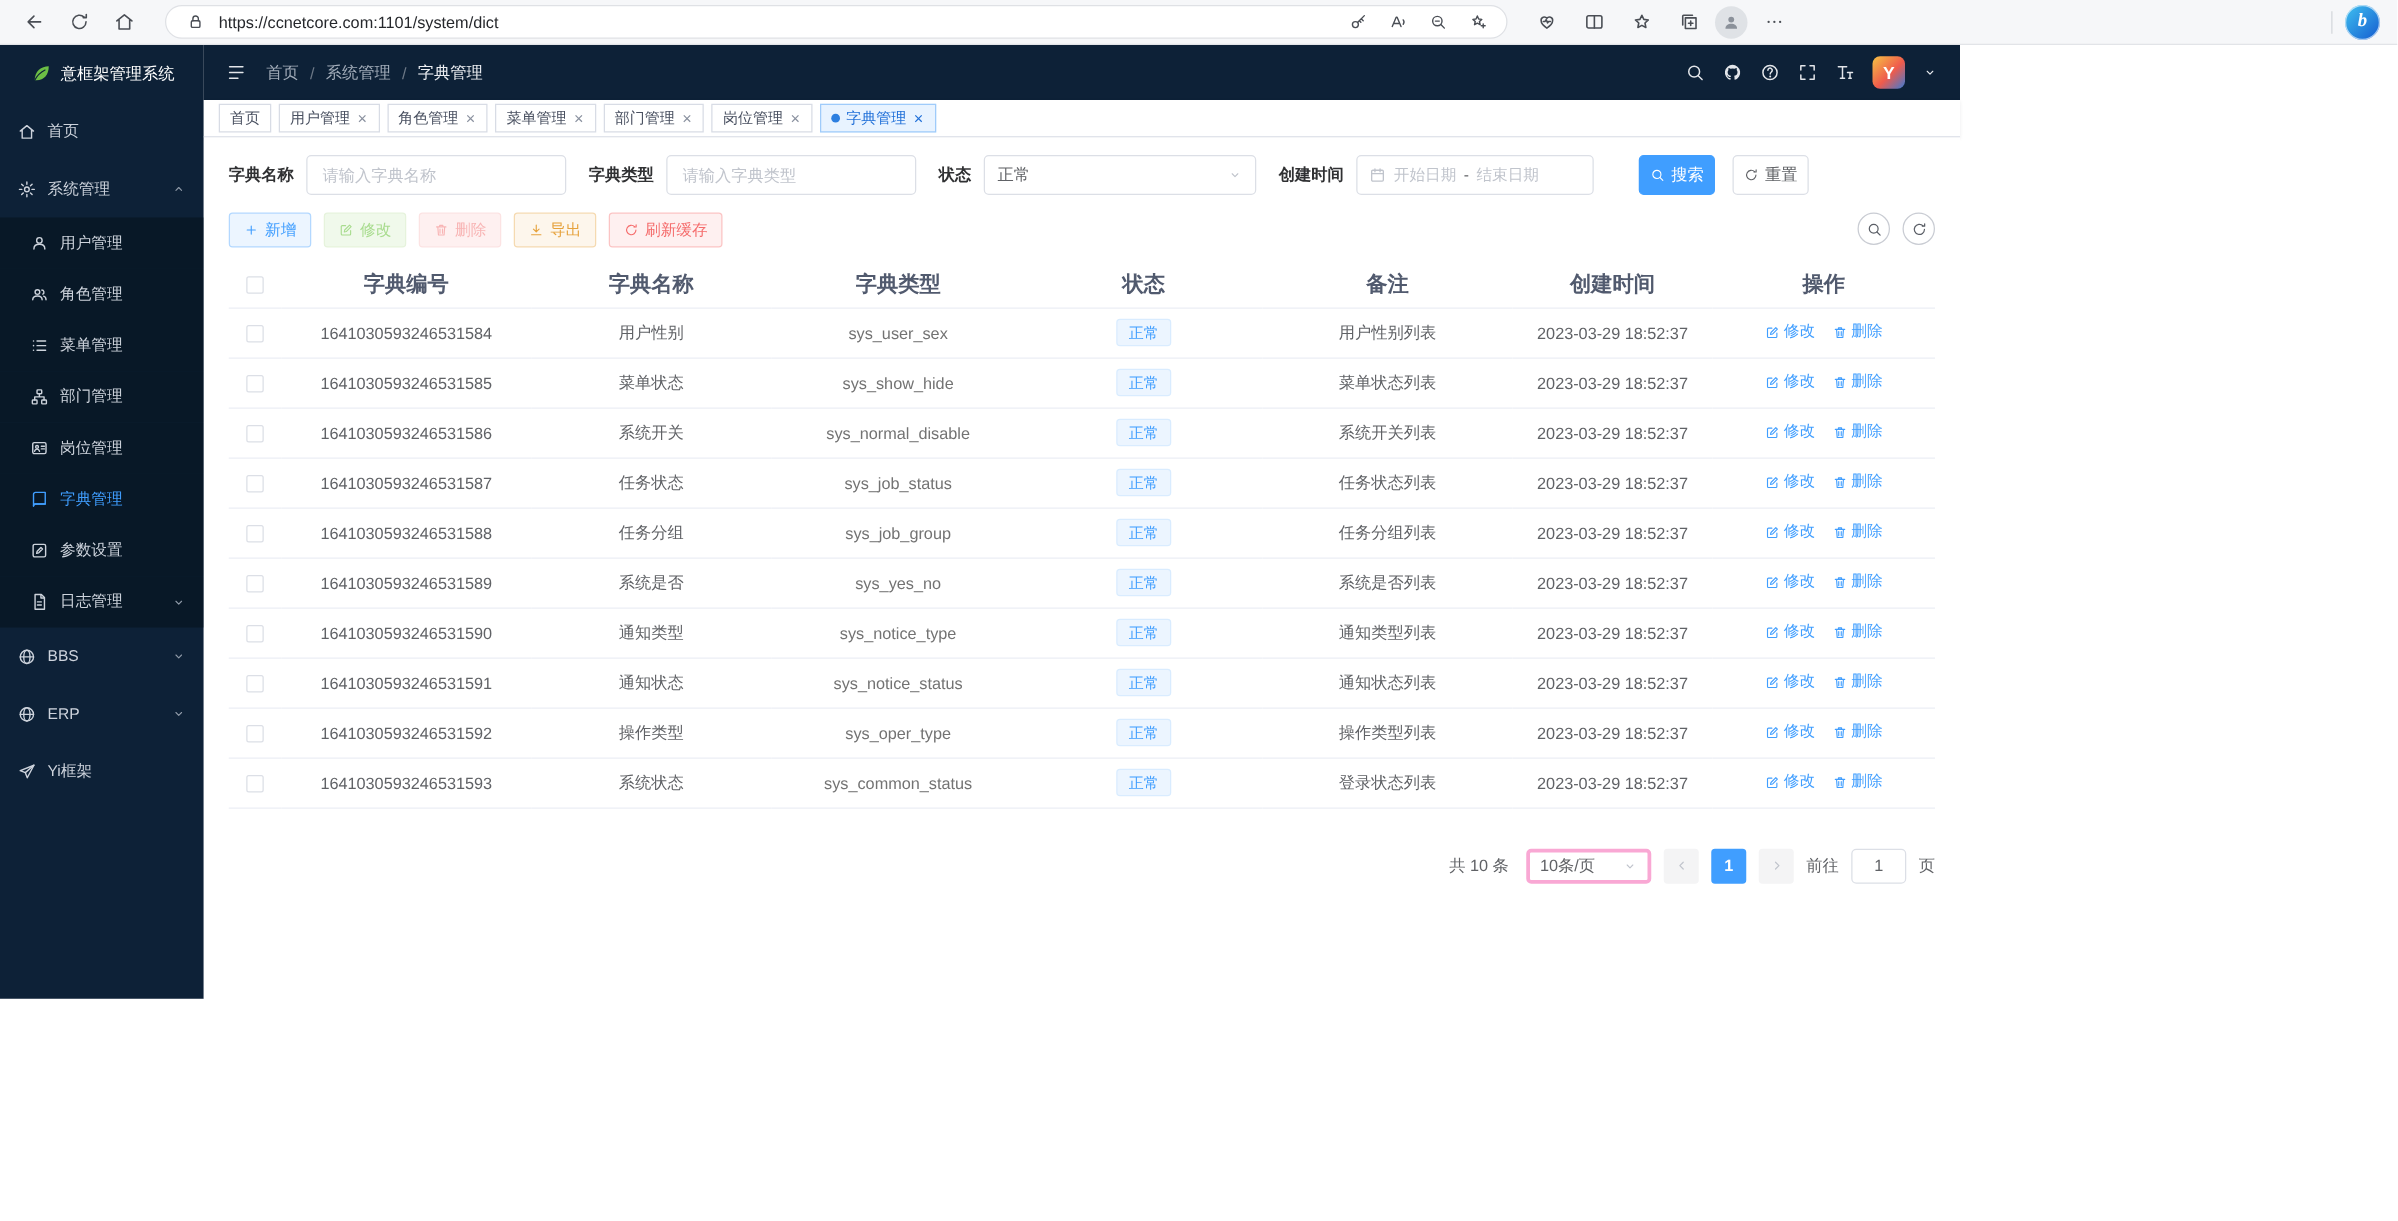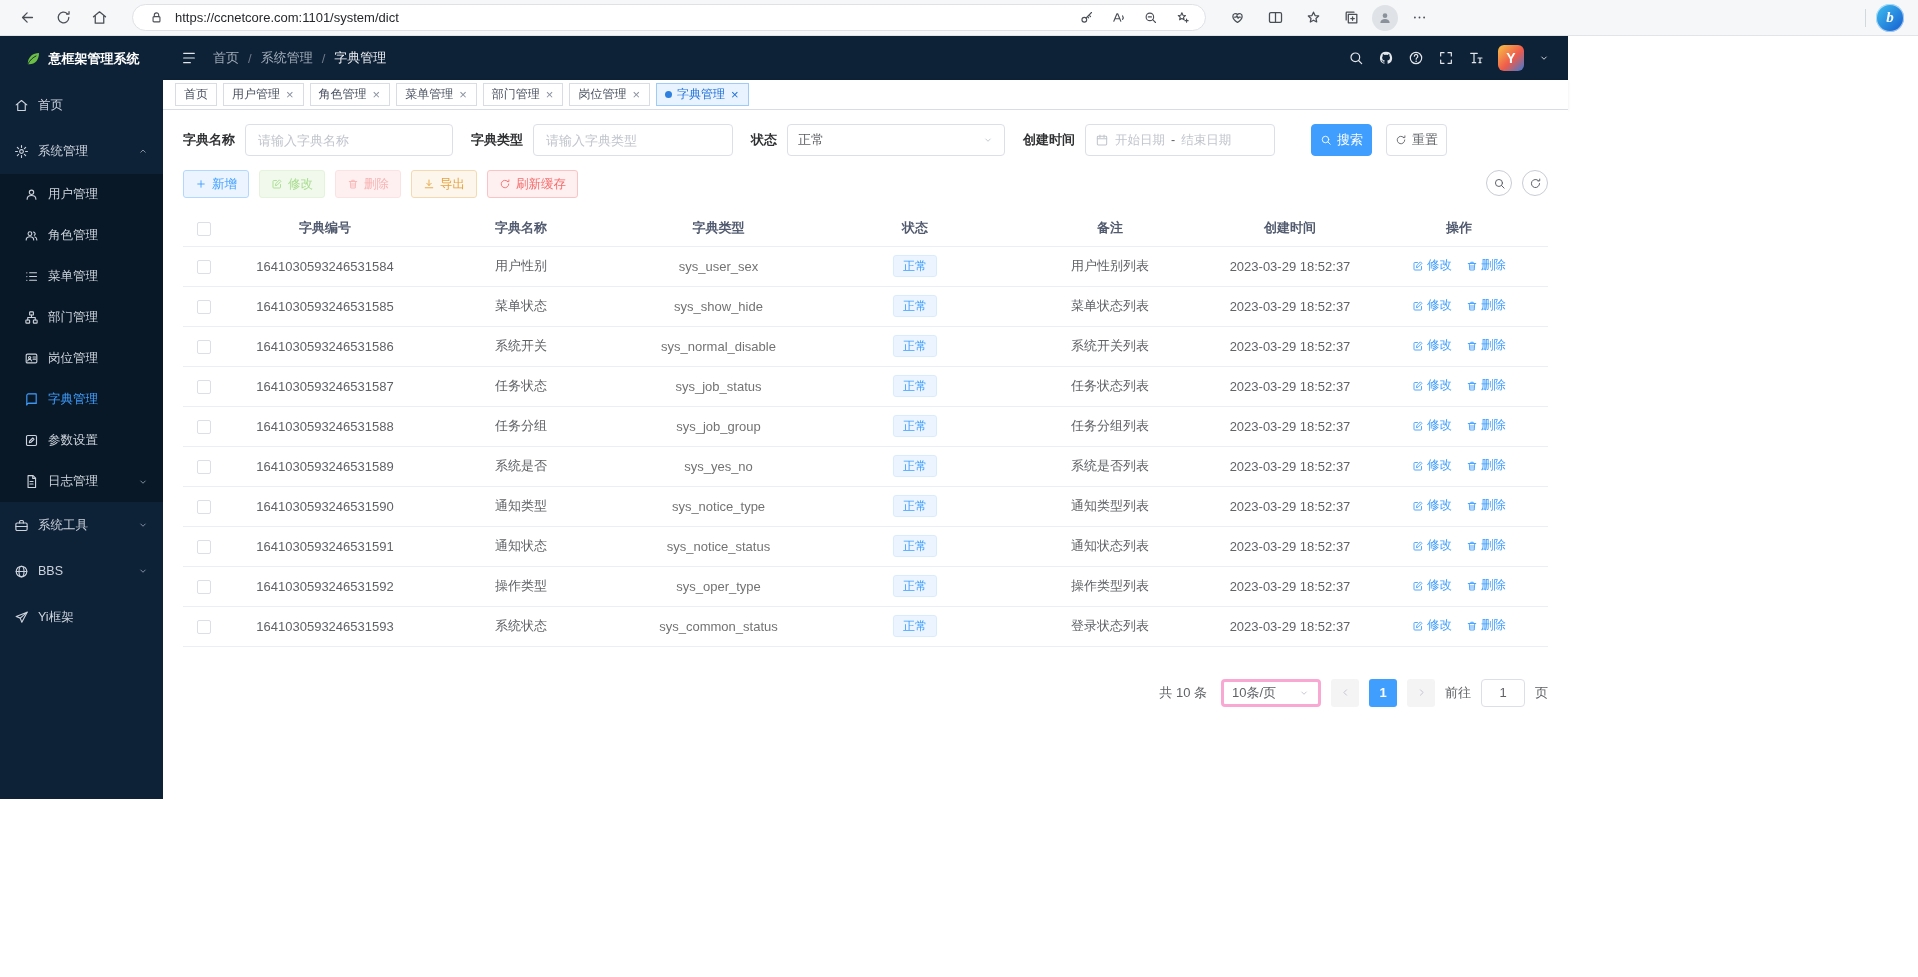--- a/index.html
+++ b/index.html
@@ -23,21 +23,21 @@
   .avatar{width:26px;height:26px;border-radius:50%;background:#dfe2e6;color:#8b919a;display:flex;align-items:center;justify-content:center;cursor:pointer}
   .avatar .ico{width:16px;height:16px}
   .bspacer{flex:1}
   .bsep{width:1px;height:18px;background:#d4d7db;margin:0 8px}
   .bing{width:28px;height:28px;border-radius:50%;background:linear-gradient(135deg,#3fc1f0 0%,#1d6fd6 80%);display:flex;align-items:center;justify-content:center;cursor:pointer;margin-right:4px;box-shadow:0 0 0 1px rgba(255,255,255,.6) inset}
   .bing-b{color:#fff;font-weight:bold;font-style:italic;font-size:15px;font-family:"Liberation Serif",serif}
 
   
   .app{width:1568px;height:763px;display:flex;background:#fff}
   .sidebar{width:163px;flex:none;background:#0d2137;display:flex;flex-direction:column}
-  .logo{height:46px;display:flex;align-items:center;justify-content:center;gap:7px;color:#fff;font-weight:bold;font-size:13px;white-space:nowrap}
+  .logo{height:46px;display:flex;align-items:center;justify-content:center;gap:7px;color:#fff;font-weight:normal;font-size:13px;white-space:nowrap}
   .leaf{width:18px;height:18px;color:#6cbe45}
   .leaf .ico{width:18px;height:18px}
   .menu{flex:1;overflow:hidden}
   .mi{display:flex;align-items:center;gap:9px;padding:0 14px;color:#cdd3dc;font-size:12.5px;cursor:pointer}
   .mi.top{height:46px}
   .mi.sub{height:41px;background:#081827;padding-left:24px}
   .mi.active{color:#409eff}
   .mi-ico{width:15px;height:15px;display:flex;align-items:center;justify-content:center;flex:none}
   .mi-ico .ico{width:15px;height:15px}
   .mi-label{white-space:nowrap}
@@ -94,21 +94,21 @@
   .t-add{color:#409eff;background:#ecf5ff;border-color:#b3d8ff}
   .t-edit{color:#a8dc8e;background:#f0f9eb;border-color:#e6f3dc;cursor:not-allowed}
   .t-del{color:#f8b4b4;background:#fef0f0;border-color:#fce3e3;cursor:not-allowed}
   .t-export{color:#e6a23c;background:#fdf6ec;border-color:#f5dab1}
   .t-cache{color:#f56c6c;background:#fef0f0;border-color:#fbc4c4}
   .tool-right{margin-left:auto;display:flex;gap:10px}
   .cir{width:26px;height:26px;border-radius:50%;border:1px solid #c9ccd3;display:flex;align-items:center;justify-content:center;color:#5a5e66;cursor:pointer;background:#fff}
   .cir .ico{width:13px;height:13px}
 
   .dict-table{width:100%;border-collapse:collapse;margin-top:12px;table-layout:fixed}
-  .dict-table th{height:36px;font-weight:bold;color:#515a6e;font-size:13px;text-align:center;border-bottom:1px solid #ebeef5;background:#fff;white-space:nowrap}
+  .dict-table th{height:36px;font-weight:bold;color:#515a6e;font-size:17px;text-align:center;border-bottom:1px solid #ebeef5;background:#fff;white-space:nowrap}
   .dict-table td{height:40px;text-align:center;color:#606266;font-size:13px;border-bottom:1px solid #ebeef5;white-space:nowrap}
   .cb{width:14px;height:14px;border:1px solid #dcdfe6;border-radius:2px;display:inline-block;vertical-align:middle;background:#fff;cursor:pointer}
   .tlink{color:#737373;cursor:pointer;text-decoration:none}
   .status-tag{display:inline-block;height:22px;line-height:20px;padding:0 9px;background:#ecf5ff;border:1px solid #d9ecff;color:#409eff;border-radius:3px;font-size:12px}
   .ops .op{color:#409eff;margin:0 7px;display:inline-flex;align-items:center;gap:3px;font-size:12.5px;cursor:pointer;text-decoration:none}
   .op .ico{width:12px;height:12px}
 
   .pagination{display:flex;align-items:center;justify-content:flex-end;gap:10px;margin-top:32px;color:#606266;font-size:13px}
   .p-total{margin-right:4px}
   .p-size{width:100px;height:28px;border:3px solid #f9a8d4;border-radius:4px;display:flex;align-items:center;justify-content:space-between;padding:0 8px;cursor:pointer;background:#fff}
@@ -332,40 +332,41 @@
           <span class="mi-label">日志管理</span>
           <span class="mi-arr">
             <svg class="ico" viewBox="0 0 24 24" fill="none" stroke="currentColor" stroke-width="1.8" stroke-linecap="round" stroke-linejoin="round">
               <path d="M7.5 10l4.5 4.5L16.5 10"></path>
             </svg>
           </span>
         </div>
         <div class="mi top">
           <span class="mi-ico">
             <svg class="ico" viewBox="0 0 24 24" fill="none" stroke="currentColor" stroke-width="1.8" stroke-linecap="round" stroke-linejoin="round">
-              <rect x="3" y="8" width="18" height="12" rx="2"></rect>
-              <path d="M9 8V5.5A1.5 1.5 0 0 1 10.5 4h3A1.5 1.5 0 0 1 15 5.5V8M3 13.5h18"></path>
-            </svg>
-          </span>
-          <span class="mi-label">系统工具</span>
-          <span class="mi-arr">
-            <svg class="ico" viewBox="0 0 24 24" fill="none" stroke="currentColor" stroke-width="1.8" stroke-linecap="round" stroke-linejoin="round">
-              <path d="M7.5 10l4.5 4.5L16.5 10"></path>
-            </svg>
-          </span>
-        </div>
-        <div class="mi top">
-          <span class="mi-ico">
-            <svg class="ico" viewBox="0 0 24 24" fill="none" stroke="currentColor" stroke-width="1.8" stroke-linecap="round" stroke-linejoin="round">
               <circle cx="12" cy="12" r="8.5"></circle>
               <path d="M3.5 12h17"></path>
               <ellipse cx="12" cy="12" rx="4" ry="8.5"></ellipse>
             </svg>
           </span>
           <span class="mi-label">BBS</span>
+          <span class="mi-arr">
+            <svg class="ico" viewBox="0 0 24 24" fill="none" stroke="currentColor" stroke-width="1.8" stroke-linecap="round" stroke-linejoin="round">
+              <path d="M7.5 10l4.5 4.5L16.5 10"></path>
+            </svg>
+          </span>
+        </div>
+        <div class="mi top">
+          <span class="mi-ico">
+            <svg class="ico" viewBox="0 0 24 24" fill="none" stroke="currentColor" stroke-width="1.8" stroke-linecap="round" stroke-linejoin="round">
+              <circle cx="12" cy="12" r="8.5"></circle>
+              <path d="M3.5 12h17"></path>
+              <ellipse cx="12" cy="12" rx="4" ry="8.5"></ellipse>
+            </svg>
+          </span>
+          <span class="mi-label">ERP</span>
           <span class="mi-arr">
             <svg class="ico" viewBox="0 0 24 24" fill="none" stroke="currentColor" stroke-width="1.8" stroke-linecap="round" stroke-linejoin="round">
               <path d="M7.5 10l4.5 4.5L16.5 10"></path>
             </svg>
           </span>
         </div>
         <div class="mi top">
           <span class="mi-ico">
             <svg class="ico" viewBox="0 0 24 24" fill="none" stroke="currentColor" stroke-width="1.8" stroke-linecap="round" stroke-linejoin="round">
               <path d="M21 3.5L3.5 10.5l6.5 2.5 2.5 6.5z"></path>

